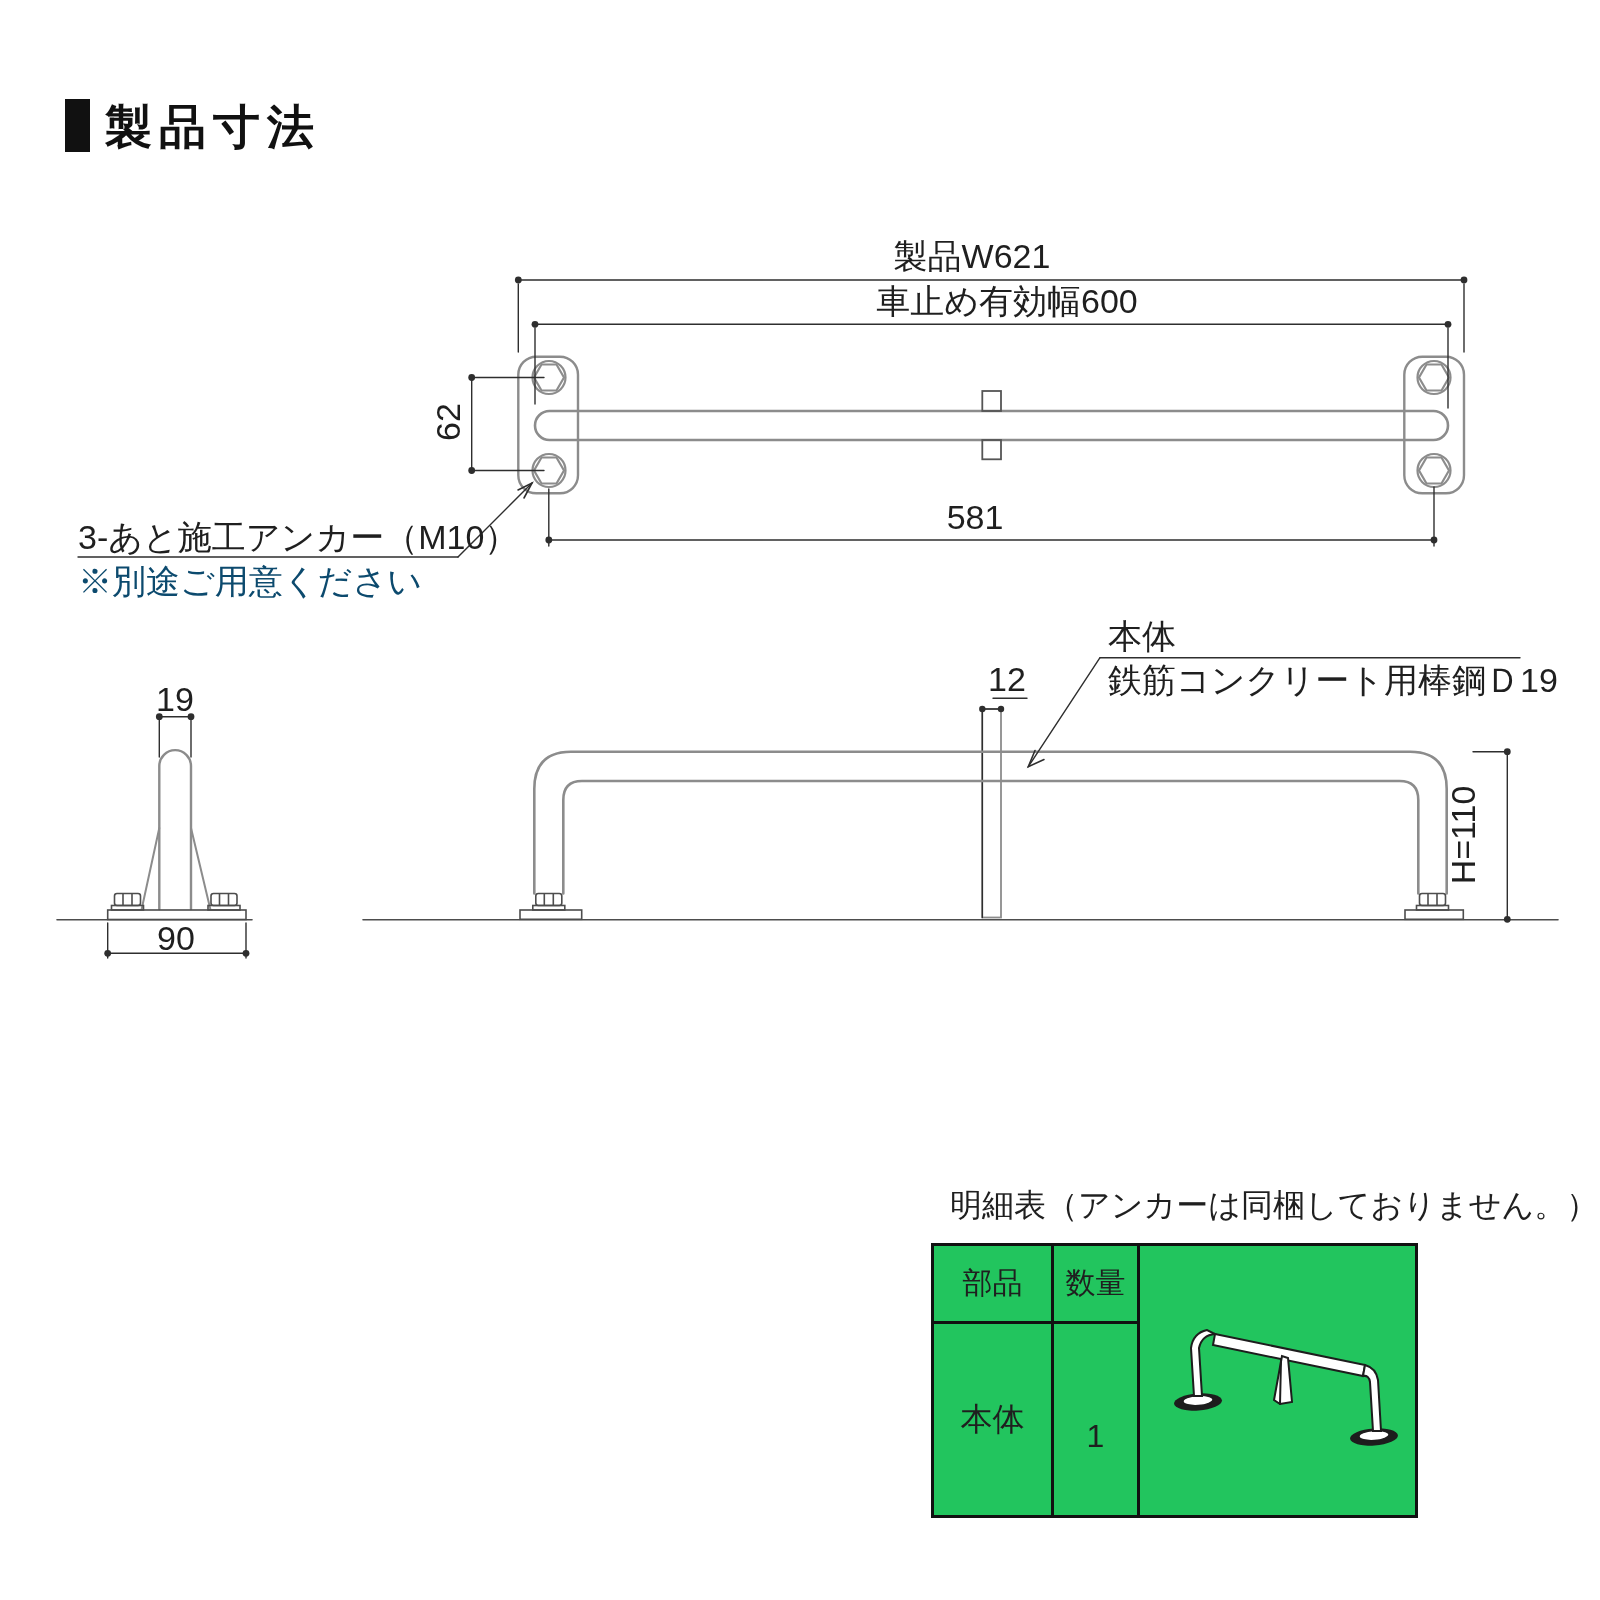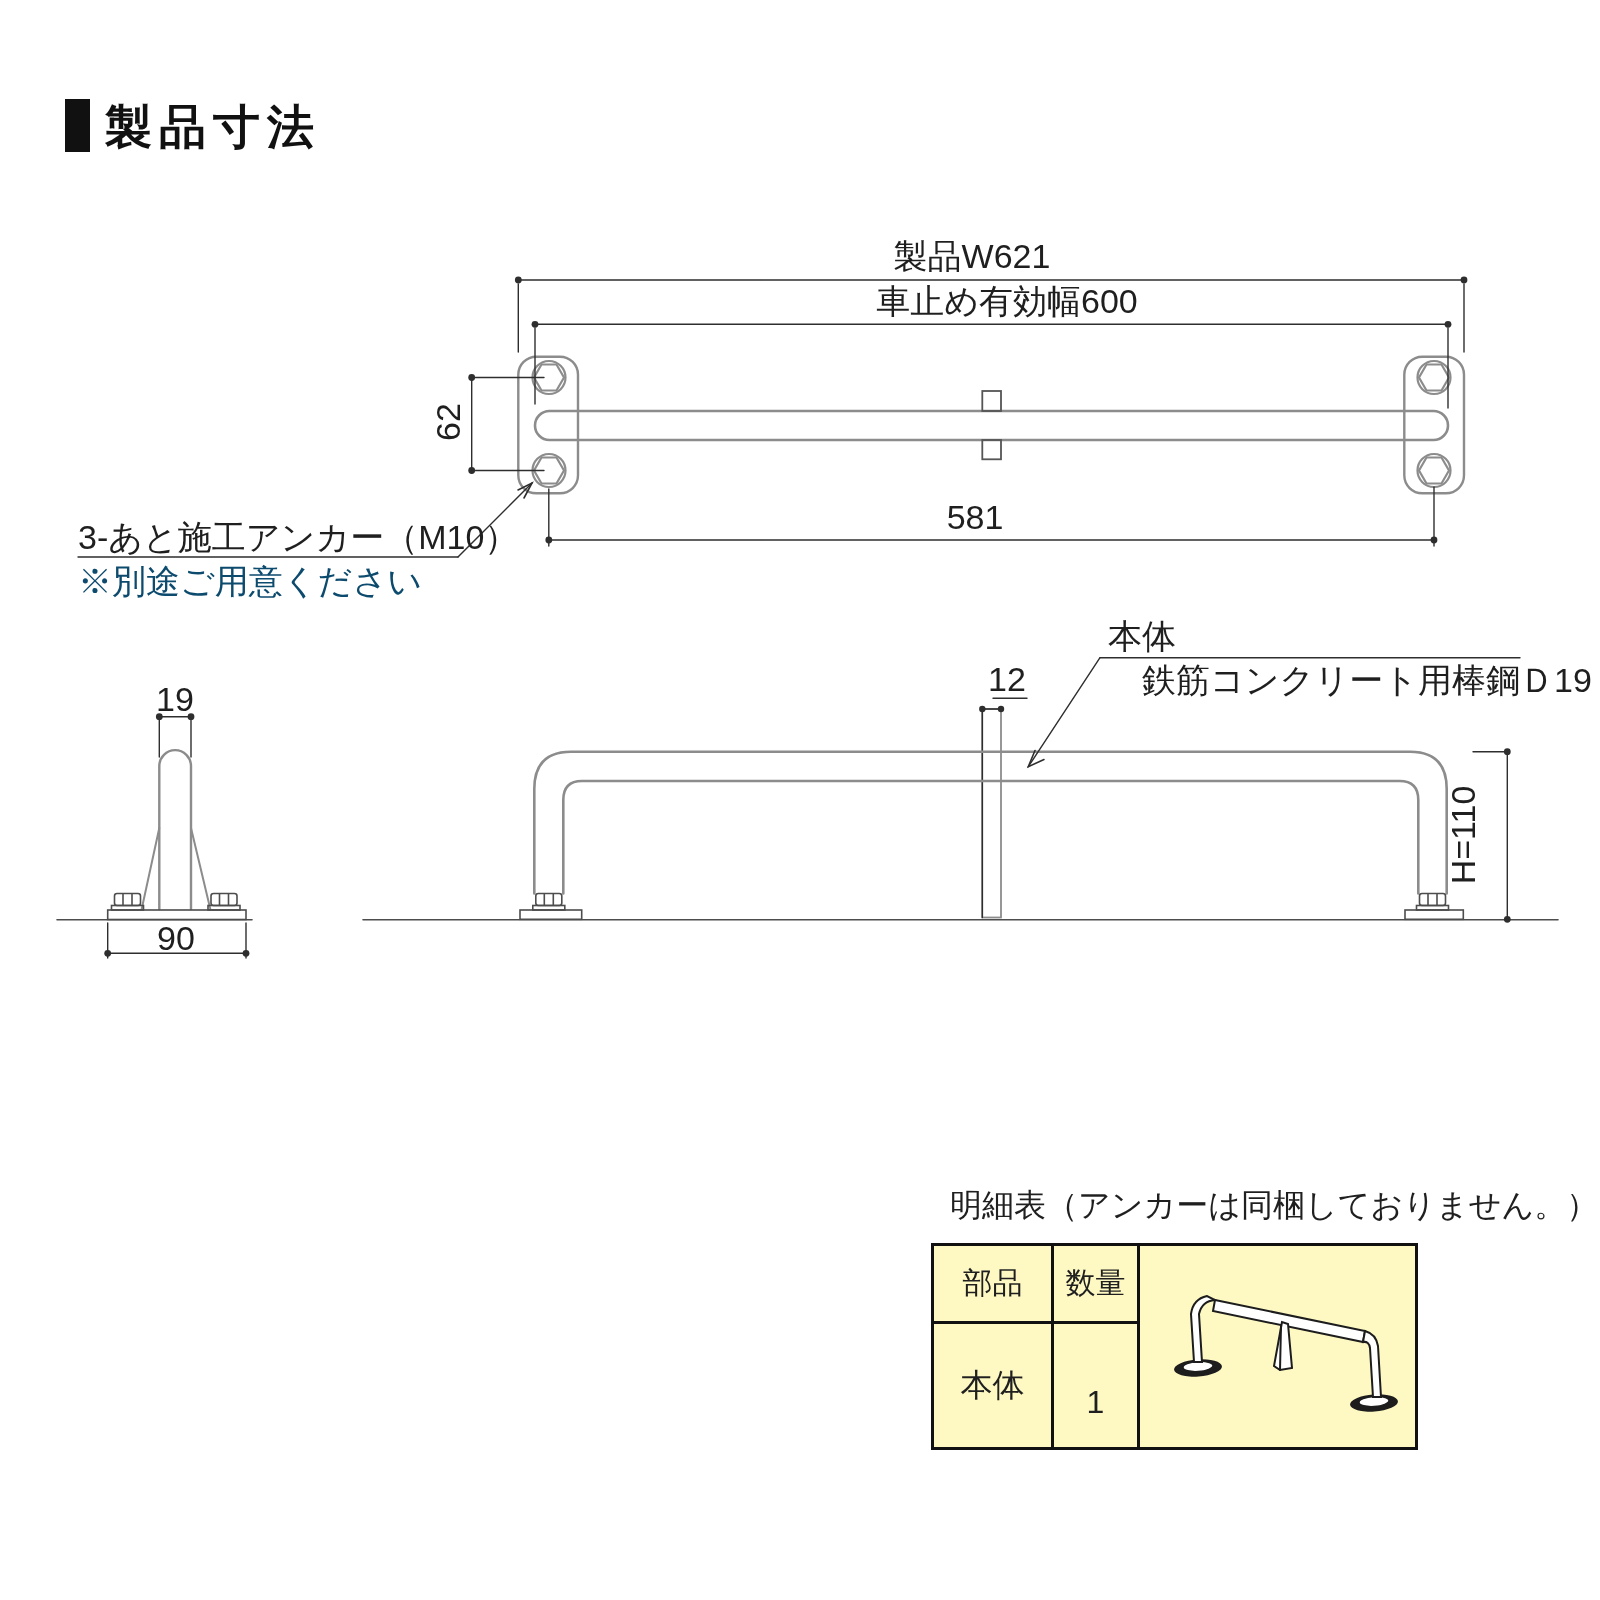--- a/index.html
+++ b/index.html
@@ -12,22 +12,22 @@
   .ctr { transform:translateX(-50%); }
   .rot { transform:translate(-50%,-50%) rotate(-90deg); }
   .red { color:#0c4a6e; }
   .title-bar { position:absolute; left:65px; top:99px; width:25px; height:53px; background:#111111; }
   .title-text {
     position:absolute; left:105px; top:96px; font-size:47px; font-weight:bold;
     color:#111111; letter-spacing:7px; white-space:nowrap;
   }
   .tbl-title { position:absolute; left:919px; top:1184px; font-size:32px; color:#1f1f1f; white-space:nowrap;margin-left:31px; }
   .parts-table {
-    position:absolute; left:931px; top:1243px; width:487px; height:207px;
-    border:3px solid #111111; box-sizing:border-box; display:flex; background:#fef9c3;
+    position:absolute; left:931px; top:1243px; width:487px; height:275px;
+    border:3px solid #111111; box-sizing:border-box; display:flex; background:#22c55e;
   }
   .pt-col { display:flex; flex-direction:column; box-sizing:border-box; }
   .pt-colA { width:120px; border-right:3px solid #111111; }
   .pt-colB { width:86px;  border-right:3px solid #111111;gap:34px; }
   .pt-colC { flex:1; display:flex; align-items:center; justify-content:center; }
   .pt-head {
     height:78px; border-bottom:3px solid #111111; display:flex; align-items:center;
     justify-content:center; font-size:30px; color:#1f1f1f; box-sizing:border-box;
   }
   .pt-cell { flex:1; display:flex; align-items:center; justify-content:center; font-size:32px; color:#1f1f1f; }
@@ -198,21 +198,21 @@
   <div class="t ctr" style="left:975px; top:499px;">581</div>
   <div class="t rot" style="left:449px; top:422px;">62</div>
   <div class="t" style="left:78px; top:519px;">3-あと施工アンカー（M10）</div>
   <div class="t red" style="left:78px; top:563px;">※別途ご用意ください</div>
 
   <div class="t ctr" style="left:175px; top:681px;">19</div>
   <div class="t ctr" style="left:176px; top:920px;">90</div>
 
   <div class="t ctr" style="left:1007px; top:661px;">12</div>
   <div class="t" style="left:1108px; top:618px;">本体</div>
-  <div class="t" style="left:1108px; top:662px;margin-left:34px;">鉄筋コンクリート用棒鋼Ｄ19</div>
+  <div class="t" style="left:1108px; top:662px;">鉄筋コンクリート用棒鋼Ｄ19</div>
   <div class="t rot" style="left:1464px; top:835px;">H=110</div>
 
   <div class="tbl-title">明細表（アンカーは同梱しておりません。）</div>
   <div class="parts-table">
     <div class="pt-col pt-colA">
       <div class="pt-head">部品</div>
       <div class="pt-cell">本体</div>
     </div>
     <div class="pt-col pt-colB">
       <div class="pt-head">数量</div>

